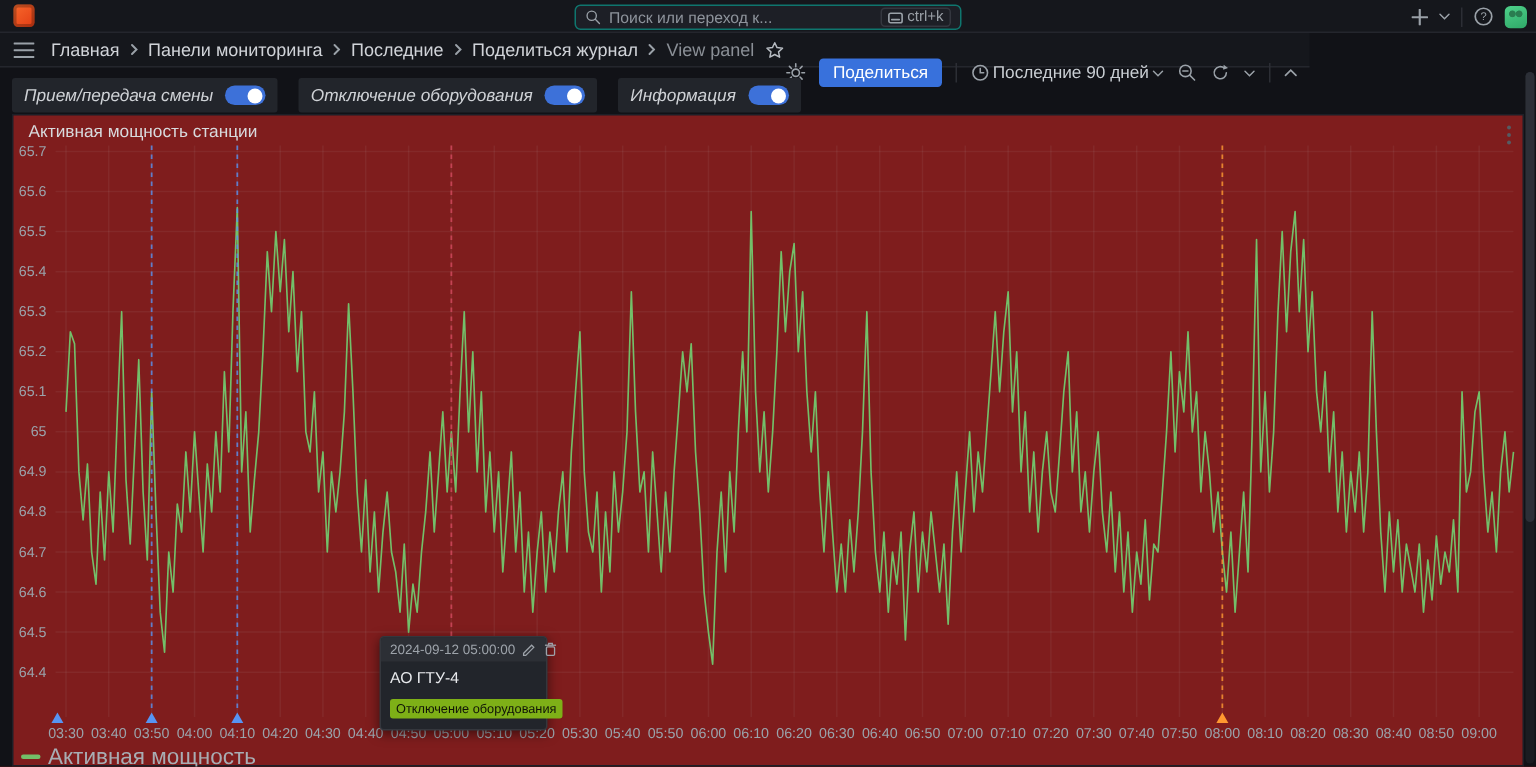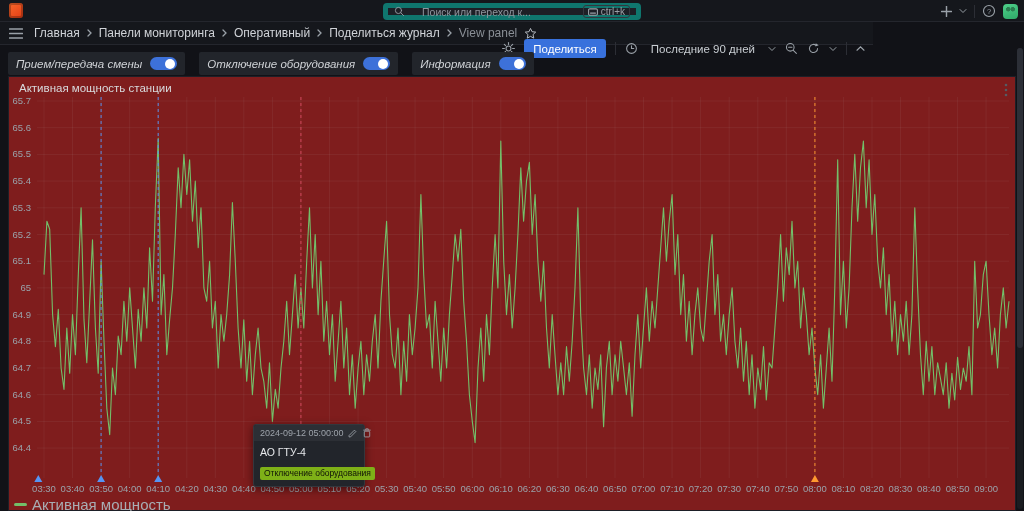--- a/index.html
+++ b/index.html
@@ -8,22 +8,22 @@
   body { position:relative; color:#d0d3d8; }
 
   
   .topbar { position:absolute; left:0; top:0; width:1024px; height:22px;
             background:#15171c; border-bottom:1px solid #24262d;
             display:flex; align-items:center; }
   .logo { width:14px; height:15px; margin-left:9px; border-radius:3px;
           background:linear-gradient(140deg,#f8682c,#e23d14);
           box-shadow:inset 0 0 0 2px rgba(0,0,0,.25); }
   .search-wrap { position:absolute; left:383px; top:3px; width:258px; height:17px;
-                 background:#1d1f26; border:5px solid #0f766e; border-radius:4px;
-                 display:flex; align-items:center; padding:0 6px; gap:17px; }
+                 background:#1d1f26; border:1px solid #0f766e; border-radius:4px;
+                 display:flex; align-items:center; padding:0 6px; gap:5px; }
   .search-wrap .ph { font-size:10.5px; color:#8e949c; flex:1; }
   .kbd-badge { display:flex; align-items:center; gap:3px; font-size:10px; color:#9aa0a7;
                border:1px solid #34373f; border-radius:3px; padding:0 4px; height:13px; }
   .top-right { position:absolute; right:6px; top:0; height:22px; display:flex; align-items:center; gap:7px; }
   .vdiv { width:1px; height:13px; background:#2c2e35; }
   .icon-btn { display:flex; align-items:center; justify-content:center; cursor:pointer; }
   .avatar { width:15px; height:15px; border-radius:4px;
             background:radial-gradient(circle at 35% 35%, #2a7d50 2px, transparent 2.5px),
                        radial-gradient(circle at 65% 35%, #2a7d50 2px, transparent 2.5px),
                        linear-gradient(160deg,#4ed08a,#2fa968); }
@@ -33,21 +33,21 @@
              background:#15171c; border-bottom:1px solid #24262d;
              display:flex; align-items:center; }
   .crumbs { display:flex; align-items:center; gap:7px; margin-left:34px; font-size:12px; }
   .crumb { color:#d0d3d8; cursor:pointer; }
   .crumb.dim { color:#8a8f96; cursor:default; }
   .toolbar-right { position:absolute; right:8px; top:15px; height:23px;
                    display:flex; align-items:center; gap:9px; }
   .share-btn { background:#3871dc; color:#fff; font-size:11.5px; border:none;
                border-radius:3px; height:19px; padding:0 9px; display:flex;
                align-items:center; cursor:pointer; }
-  .time-range { display:flex; align-items:center; gap:13px; font-size:11.5px; color:#c9ced3; cursor:pointer; }
+  .time-range { display:flex; align-items:center; gap:2px; font-size:11.5px; color:#c9ced3; cursor:pointer; }
 
   
   .filters { position:absolute; left:8px; top:52px; display:flex; gap:14px; }
   .chip { background:#22252b; height:23px; display:flex; align-items:center;
           gap:8px; padding:0 8px; border-radius:2px; }
   .chip-label { font-size:11.5px; color:#cfd2d6;font-style:italic; }
   .switch { width:27px; height:13px; border-radius:7px; background:#3a3f47; position:relative; cursor:pointer; }
   .switch.on { background:#3d71d9; }
   .switch .knob { position:absolute; top:1.5px; left:2px; width:10px; height:10px;
                   border-radius:50%; background:#fff; }
@@ -139,21 +139,21 @@
 
   <div class="crumbs">
     <span class="crumb">Главная</span>
     <svg width="5" height="8" viewBox="0 0 5 8">
         <polyline points="1,1 4,4 1,7" class="stroke-ic" stroke-width="1.1"></polyline>
       </svg>
     <span class="crumb">Панели мониторинга</span>
     <svg width="5" height="8" viewBox="0 0 5 8">
         <polyline points="1,1 4,4 1,7" class="stroke-ic" stroke-width="1.1"></polyline>
       </svg>
-    <span class="crumb">Оперативный</span>
+    <span class="crumb">Последние</span>
     <svg width="5" height="8" viewBox="0 0 5 8">
         <polyline points="1,1 4,4 1,7" class="stroke-ic" stroke-width="1.1"></polyline>
       </svg>
     <span class="crumb">Поделиться журнал</span>
     <svg width="5" height="8" viewBox="0 0 5 8">
         <polyline points="1,1 4,4 1,7" class="stroke-ic" stroke-width="1.1"></polyline>
       </svg>
     <span class="crumb dim">View panel</span>
     <svg width="13" height="13" viewBox="0 0 16 15" style="cursor:pointer">
       <path d="M8 1.3 L9.9 5.3 L14.4 5.8 L11.1 8.8 L12 13.2 L8 11 L4 13.2 L4.9 8.8 L1.6 5.8 L6.1 5.3 Z" fill="none" stroke="#b7bcc2" stroke-width="1.2" stroke-linejoin="round"></path>

